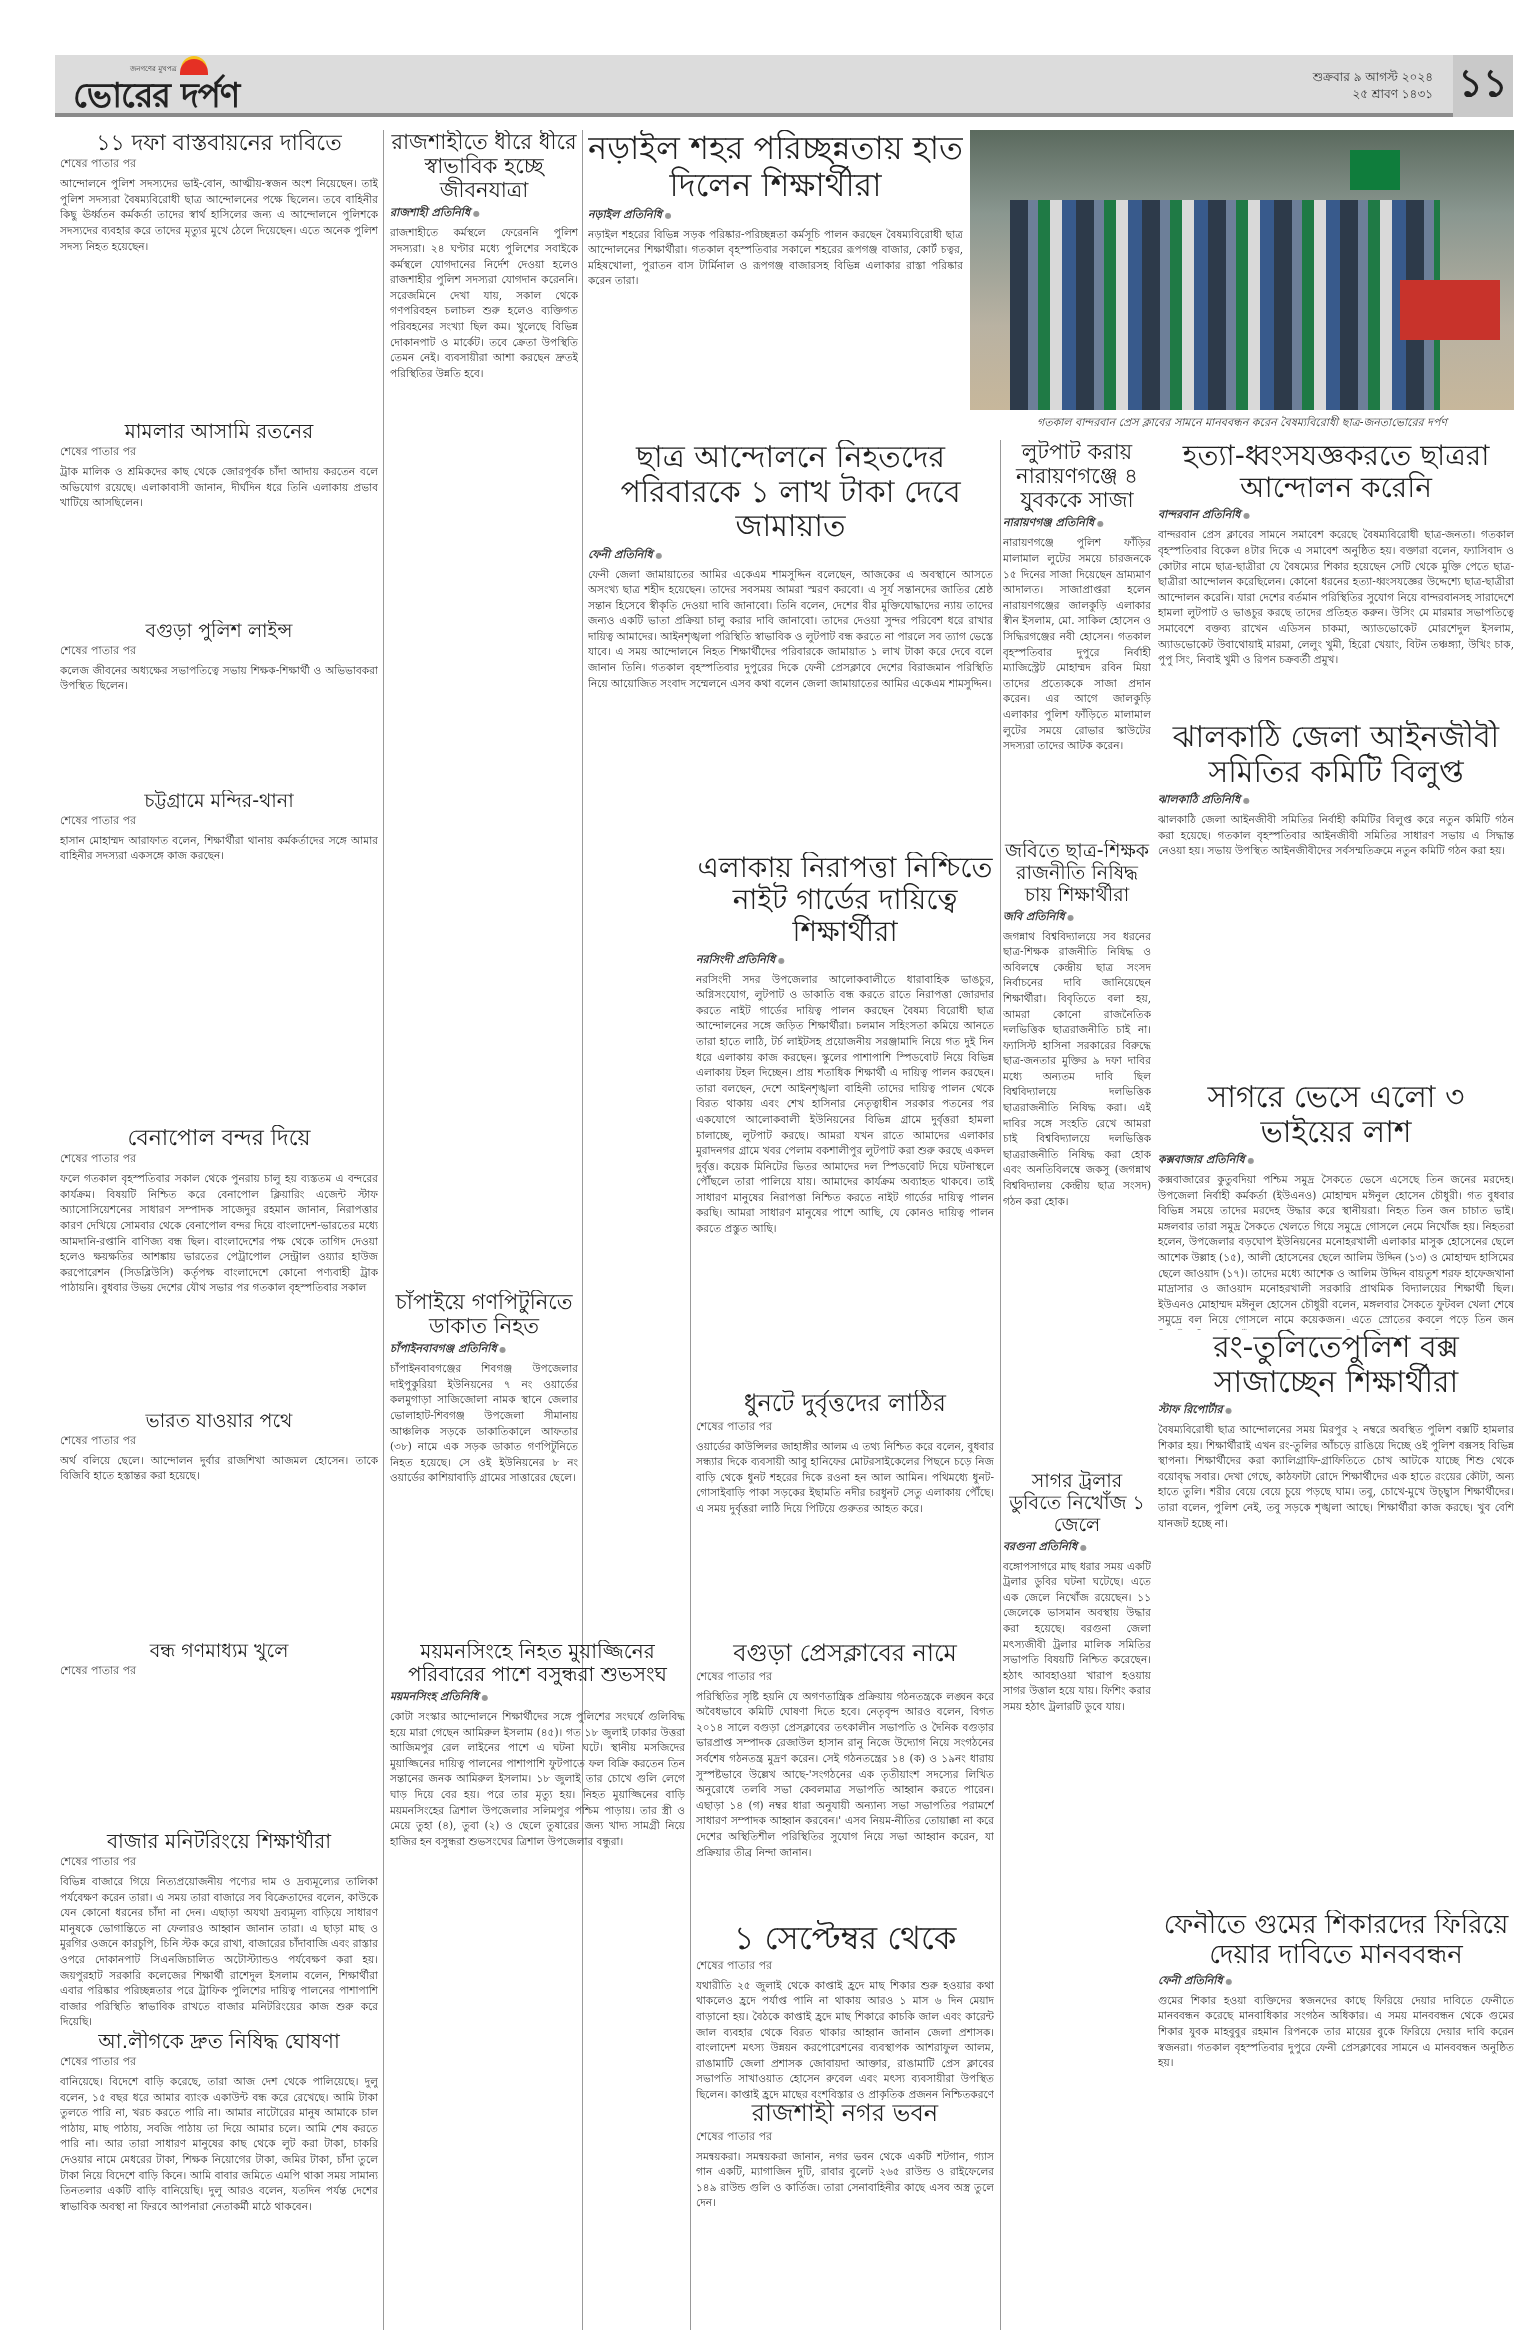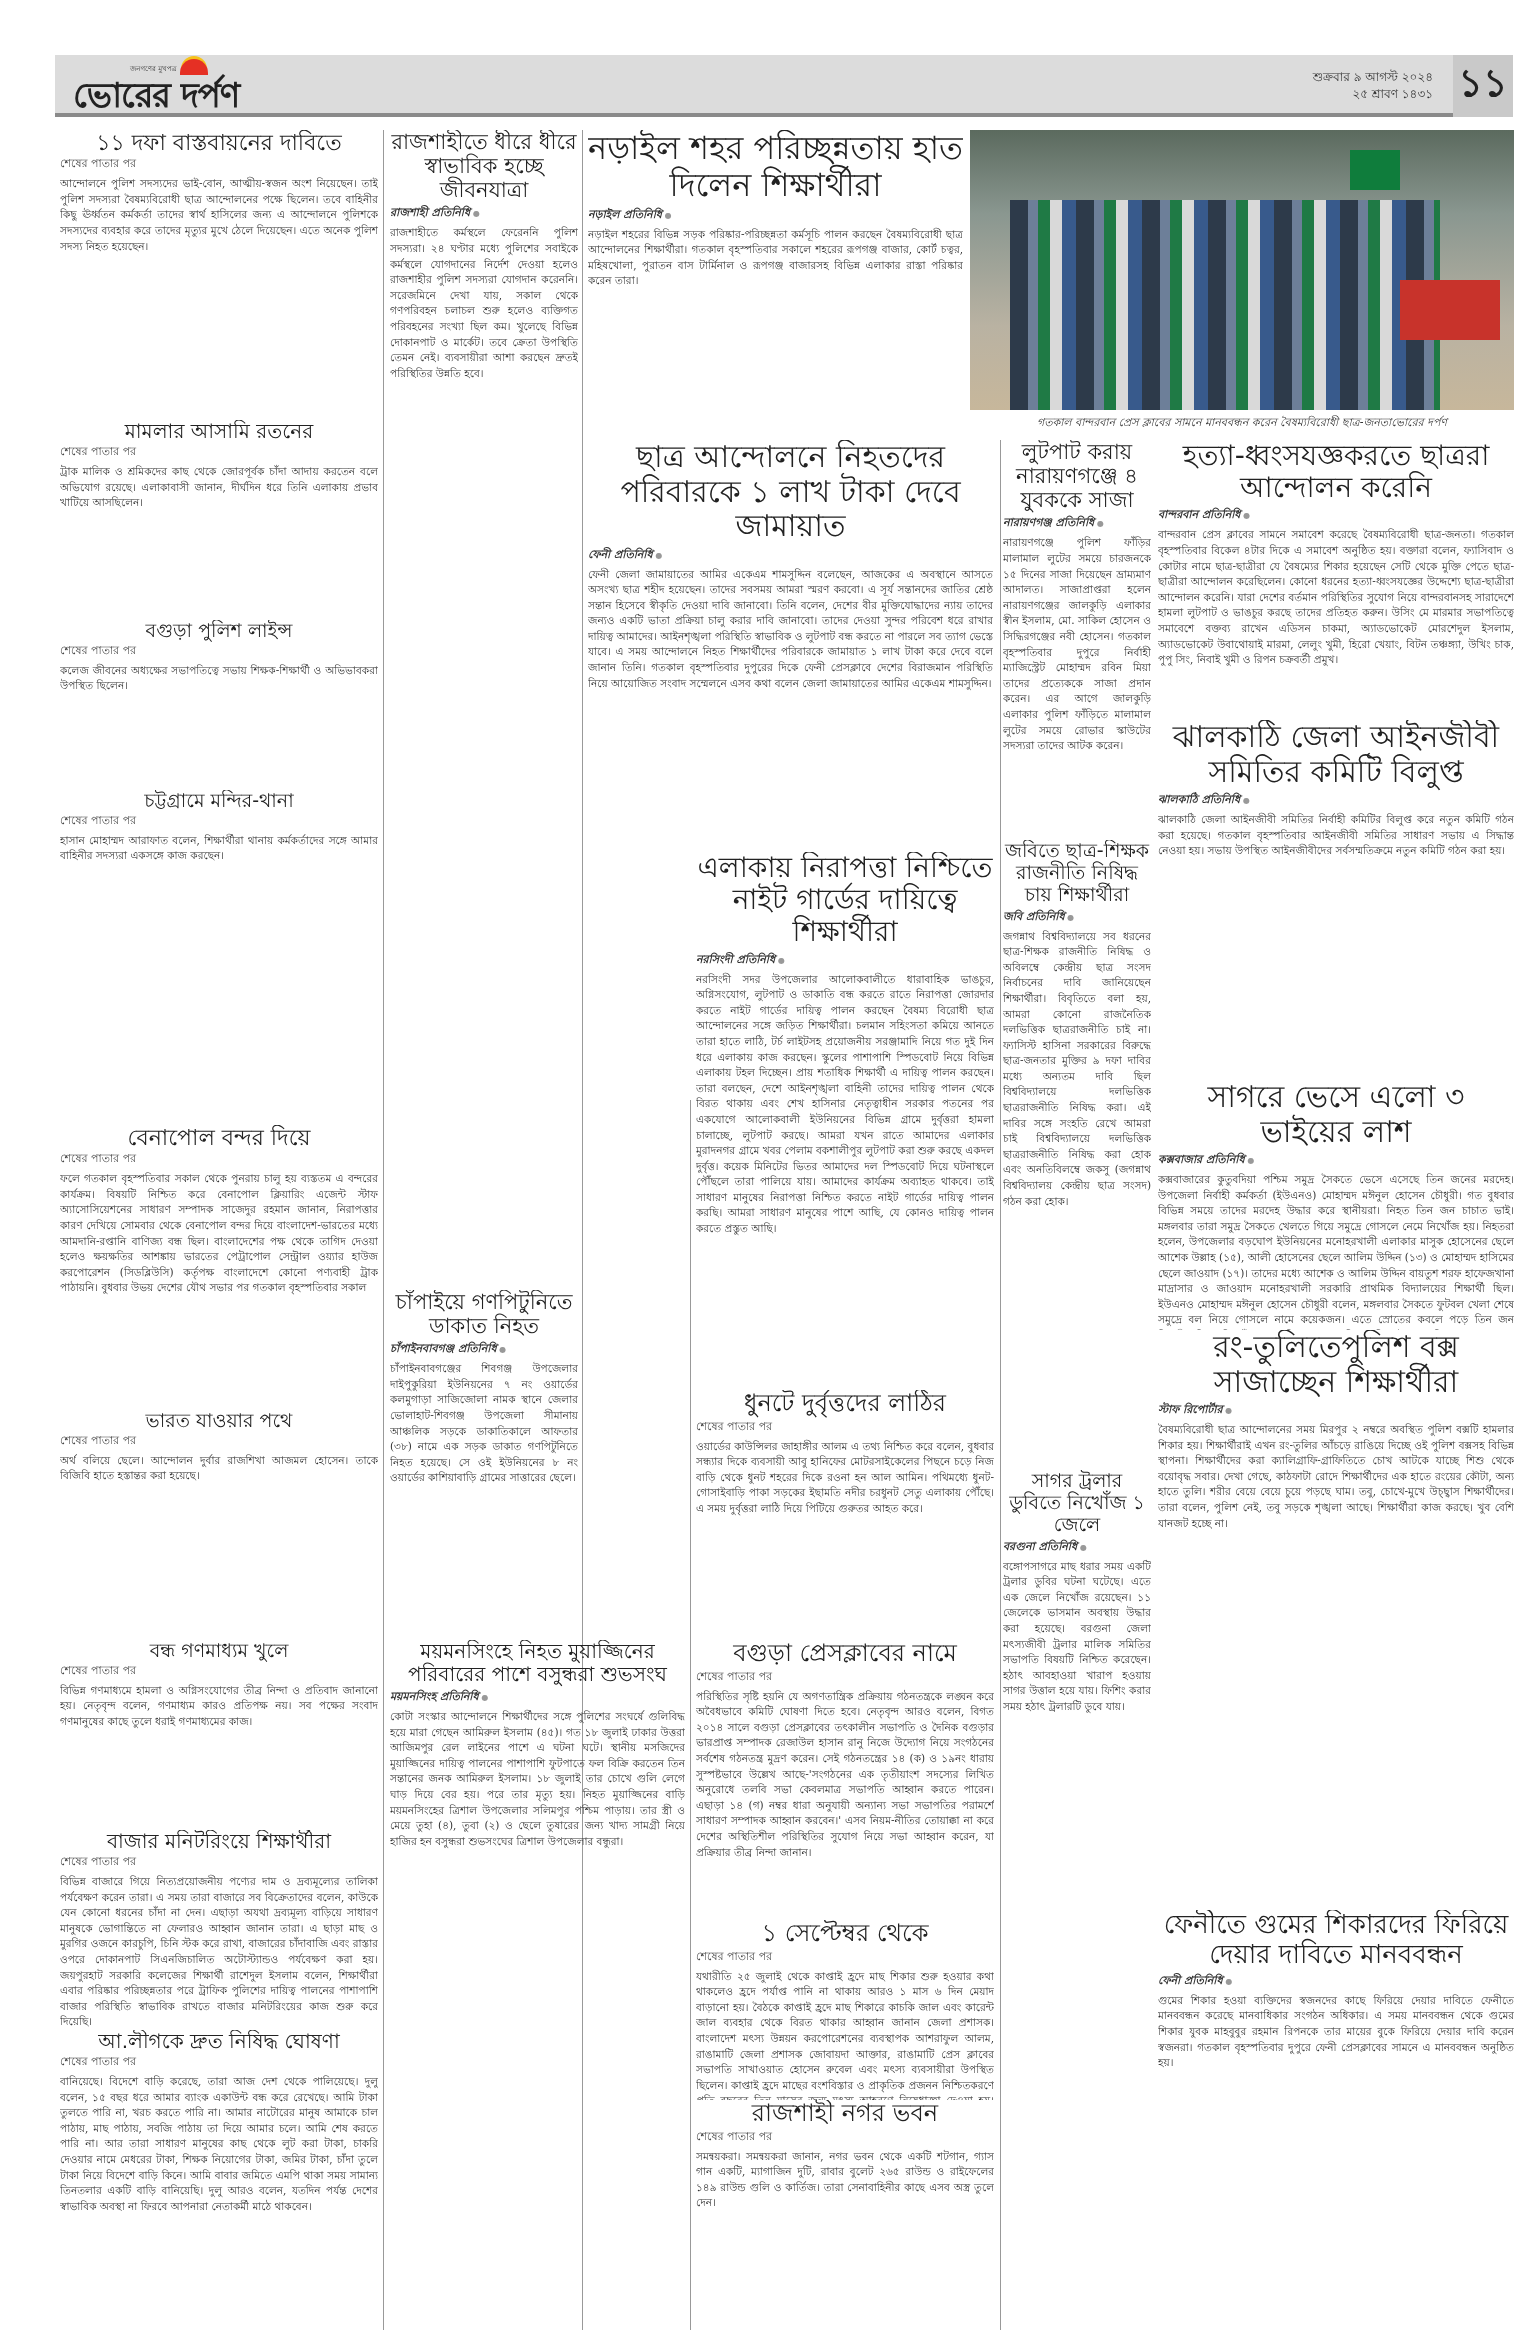--- a/index.html
+++ b/index.html
@@ -69,21 +69,20 @@
   <p class="body">ফলে গতকাল বৃহস্পতিবার সকাল থেকে পুনরায় চালু হয় ব্যস্ততম এ বন্দরের কার্যক্রম। বিষয়টি নিশ্চিত করে বেনাপোল ক্লিয়ারিং এজেন্ট স্টাফ অ্যাসোসিয়েশনের সাধারণ সম্পাদক সাজেদুর রহমান জানান, নিরাপত্তার কারণ দেখিয়ে সোমবার থেকে বেনাপোল বন্দর দিয়ে বাংলাদেশ-ভারতের মধ্যে আমদানি-রপ্তানি বাণিজ্য বন্ধ ছিল। বাংলাদেশের পক্ষ থেকে তাগিদ দেওয়া হলেও ক্ষয়ক্ষতির আশঙ্কায় ভারতের পেট্রাপোল সেন্ট্রাল ওয়্যার হাউজ করপোরেশন (সিডব্লিউসি) কর্তৃপক্ষ বাংলাদেশে কোনো পণ্যবাহী ট্রাক পাঠায়নি। বুধবার উভয় দেশের যৌথ সভার পর গতকাল বৃহস্পতিবার সকাল</p>
 </article>
 <article class="art" style="left:60px;top:1410px;width:318px;height:230px">
   <h2 class="hl" style="font-size:19px">ভারত যাওয়ার পথে</h2>
   <div class="kicker">শেষের পাতার পর</div>
   <p class="body">অর্থ বলিয়ে ছেলে। আন্দোলন দুর্বার রাজশিখা আজমল হোসেন। তাকে বিজিবি হাতে হস্তান্তর করা হয়েছে।</p>
 </article>
 <article class="art" style="left:60px;top:1640px;width:318px;height:190px">
   <h2 class="hl" style="font-size:19px">বন্ধ গণমাধ্যম খুলে</h2>
   <div class="kicker">শেষের পাতার পর</div>
-  <p class="body">বিভিন্ন গণমাধ্যমে হামলা ও অগ্নিসংযোগের তীব্র নিন্দা ও প্রতিবাদ জানানো হয়। নেতৃবৃন্দ বলেন, গণমাধ্যম কারও প্রতিপক্ষ নয়। সব পক্ষের সংবাদ গণমানুষের কাছে তুলে ধরাই গণমাধ্যমের কাজ।</p>
 </article>
 <article class="art" style="left:60px;top:1830px;width:318px;height:200px">
   <h2 class="hl" style="font-size:20px">বাজার মনিটরিংয়ে শিক্ষার্থীরা</h2>
   <div class="kicker">শেষের পাতার পর</div>
   <p class="body">বিভিন্ন বাজারে গিয়ে নিত্যপ্রয়োজনীয় পণ্যের দাম ও দ্রব্যমূল্যের তালিকা পর্যবেক্ষণ করেন তারা। এ সময় তারা বাজারে সব বিক্রেতাদের বলেন, কাউকে যেন কোনো ধরনের চাঁদা না দেন। এছাড়া অযথা দ্রব্যমূল্য বাড়িয়ে সাধারণ মানুষকে ভোগান্তিতে না ফেলারও আহ্বান জানান তারা। এ ছাড়া মাছ ও মুরগির ওজনে কারচুপি, চিনি স্টক করে রাখা, বাজারের চাঁদাবাজি এবং রাস্তার ওপরে দোকানপাট সিএনজিচালিত অটোস্ট্যান্ডও পর্যবেক্ষণ করা হয়। জয়পুরহাট সরকারি কলেজের শিক্ষার্থী রাশেদুল ইসলাম বলেন, শিক্ষার্থীরা এবার পরিষ্কার পরিচ্ছন্নতার পরে ট্রাফিক পুলিশের দায়িত্ব পালনের পাশাপাশি বাজার পরিস্থিতি স্বাভাবিক রাখতে বাজার মনিটরিংয়ের কাজ শুরু করে দিয়েছি।</p>
 </article>
 <article class="art" style="left:60px;top:2030px;width:318px;height:300px">
   <h2 class="hl" style="font-size:20px">আ.লীগকে দ্রুত নিষিদ্ধ ঘোষণা</h2>
   <div class="kicker">শেষের পাতার পর</div>
   <p class="body">বানিয়েছে। বিদেশে বাড়ি করেছে, তারা আজ দেশ থেকে পালিয়েছে। দুলু বলেন, ১৫ বছর ধরে আমার ব্যাংক একাউন্ট বন্ধ করে রেখেছে। আমি টাকা তুলতে পারি না, খরচ করতে পারি না। আমার নাটোরের মানুষ আমাকে চাল পাঠায়, মাছ পাঠায়, সবজি পাঠায় তা দিয়ে আমার চলে। আমি শেষ করতে পারি না। আর তারা সাধারণ মানুষের কাছ থেকে লুট করা টাকা, চাকরি দেওয়ার নামে মেধরের টাকা, শিক্ষক নিয়োগের টাকা, জমির টাকা, চাঁদা তুলে টাকা নিয়ে বিদেশে বাড়ি কিনে। আমি বাবার জমিতে এমপি থাকা সময় সামান্য তিনতলার একটি বাড়ি বানিয়েছি। দুলু আরও বলেন, যতদিন পর্যন্ত দেশের স্বাভাবিক অবস্থা না ফিরবে আপনারা নেতাকর্মী মাঠে থাকবেন।</p>
@@ -124,21 +123,21 @@
   <h2 class="hl" style="font-size:24px">ধুনটে দুর্বৃত্তদের লাঠির</h2>
   <div class="kicker">শেষের পাতার পর</div>
   <p class="body">ওয়ার্ডের কাউন্সিলর জাহাঙ্গীর আলম এ তথ্য নিশ্চিত করে বলেন, বুধবার সন্ধ্যার দিকে ব্যবসায়ী আবু হানিফের মোটরসাইকেলের পিছনে চড়ে নিজ বাড়ি থেকে ধুনট শহরের দিকে রওনা হন আল আমিন। পথিমধ্যে ধুনট-গোসাইবাড়ি পাকা সড়কের ইছামতি নদীর চরধুনট সেতু এলাকায় পৌঁছে। এ সময় দুর্বৃত্তরা লাঠি দিয়ে পিটিয়ে গুরুতর আহত করে।</p>
 </article>
 <article class="art" style="left:696px;top:1640px;width:298px;height:280px">
   <h2 class="hl" style="font-size:24px">বগুড়া প্রেসক্লাবের নামে</h2>
   <div class="kicker">শেষের পাতার পর</div>
   <p class="body">পরিস্থিতির সৃষ্টি হয়নি যে অগণতান্ত্রিক প্রক্রিয়ায় গঠনতন্ত্রকে লঙ্ঘন করে অবৈধভাবে কমিটি ঘোষণা দিতে হবে। নেতৃবৃন্দ আরও বলেন, বিগত ২০১৪ সালে বগুড়া প্রেসক্লাবের তৎকালীন সভাপতি ও দৈনিক বগুড়ার ভারপ্রাপ্ত সম্পাদক রেজাউল হাসান রানু নিজে উদ্যোগ নিয়ে সংগঠনের সর্বশেষ গঠনতন্ত্র মুদ্রণ করেন। সেই গঠনতন্ত্রের ১৪ (ক) ও ১৯নং ধারায় সুস্পষ্টভাবে উল্লেখ আছে-'সংগঠনের এক তৃতীয়াংশ সদস্যের লিখিত অনুরোধে তলবি সভা কেবলমাত্র সভাপতি আহ্বান করতে পারেন। এছাড়া ১৪ (গ) নম্বর ধারা অনুযায়ী অন্যান্য সভা সভাপতির পরামর্শে সাধারণ সম্পাদক আহ্বান করবেন।' এসব নিয়ম-নীতির তোয়াক্কা না করে দেশের অস্থিতিশীল পরিস্থিতির সুযোগ নিয়ে সভা আহ্বান করেন, যা প্রক্রিয়ার তীব্র নিন্দা জানান।</p>
 </article>
 <article class="art" style="left:696px;top:1920px;width:298px;height:180px">
-  <h2 class="hl" style="font-size:24px">১ সেপ্টেম্বর থেকে</h2>
+  <h2 class="hl" style="font-size:32px">১ সেপ্টেম্বর থেকে</h2>
   <div class="kicker">শেষের পাতার পর</div>
   <p class="body">যথারীতি ২৫ জুলাই থেকে কাপ্তাই হ্রদে মাছ শিকার শুরু হওয়ার কথা থাকলেও হ্রদে পর্যাপ্ত পানি না থাকায় আরও ১ মাস ৬ দিন মেয়াদ বাড়ানো হয়। বৈঠকে কাপ্তাই হ্রদে মাছ শিকারে কাচকি জাল এবং কারেন্ট জাল ব্যবহার থেকে বিরত থাকার আহ্বান জানান জেলা প্রশাসক। বাংলাদেশ মৎস্য উন্নয়ন করপোরেশনের ব্যবস্থাপক আশরাফুল আলম, রাঙামাটি জেলা প্রশাসক জোবায়দা আক্তার, রাঙামাটি প্রেস ক্লাবের সভাপতি সাখাওয়াত হোসেন রুবেল এবং মৎস্য ব্যবসায়ীরা উপস্থিত ছিলেন। কাপ্তাই হ্রদে মাছের বংশবিস্তার ও প্রাকৃতিক প্রজনন নিশ্চিতকরণে প্রতি বছরের তিন মাসের জন্য মৎস্য আহরণে নিষেধাজ্ঞা দেওয়া হয়। মৎস্য আহরণ বন্ধের সময়ে সরকার জেলেদের চালসহ অন্যান্য সহযোগিতা দেয়।</p>
 </article>
 <article class="art" style="left:696px;top:2100px;width:298px;height:230px">
   <h2 class="hl" style="font-size:24px">রাজশাহী নগর ভবন</h2>
   <div class="kicker">শেষের পাতার পর</div>
   <p class="body">সমন্বয়করা। সমন্বয়করা জানান, নগর ভবন থেকে একটি শটগান, গ্যাস গান একটি, ম্যাগাজিন দুটি, রাবার বুলেট ২৬৫ রাউন্ড ও রাইফেলের ১৪৯ রাউন্ড গুলি ও কার্তিজ। তারা সেনাবাহিনীর কাছে এসব অস্ত্র তুলে দেন।</p>
 </article>
 
 <figure class="photo">

